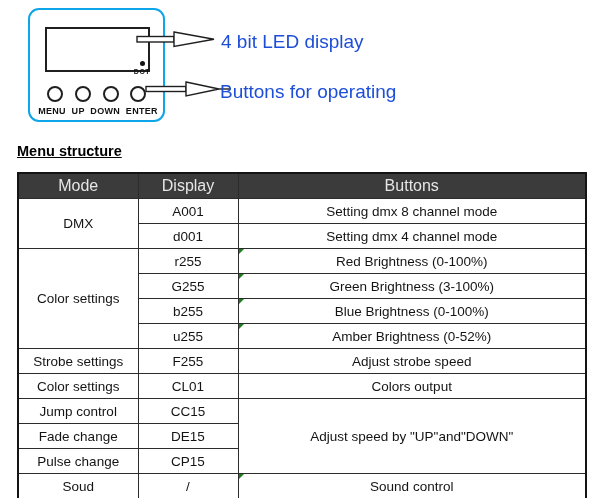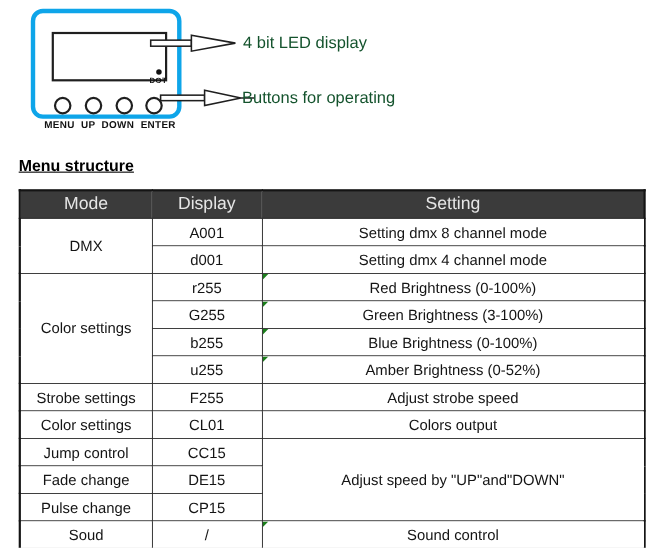--- a/index.html
+++ b/index.html
@@ -3,22 +3,22 @@
 <meta charset="utf-8">
 <style>
   html,body { margin:0; padding:0; }
   body {
     width:600px; height:498px; position:relative; background:#ffffff;
     font-family:"Liberation Sans", sans-serif; overflow:hidden;
   }
 
   
   .device {
-    position:absolute; left:28px; top:8px; width:137px; height:100px;
-    border:4px solid #0ea5e9; border-radius:11px; box-sizing:border-box;
+    position:absolute; left:28px; top:8px; width:137px; height:114px;
+    border:2px solid #0ea5e9; border-radius:11px; box-sizing:border-box;
   }
   .led-display {
     position:absolute; left:15px; top:17px; width:105px; height:45px;
     border:2px solid #1f1f1f; box-sizing:border-box; background:#fff;
   }
   .dot {
     position:absolute; left:110px; top:51px; width:5px; height:5px;
     background:#111; border-radius:50%;
   }
   .dot-label {
@@ -33,21 +33,21 @@
   .btn-label {
     position:absolute; left:4px; top:96px; width:128px; text-align:center;
     font-size:9px; font-weight:bold; letter-spacing:0.3px; word-spacing:3px;
     color:#111; white-space:nowrap;
   }
 
   .callout { position:absolute; }
   .c1 { left:135px; top:28px; }
   .c2 { left:143px; top:78px; }
   .callout-label {
-    position:absolute; font-size:15px; color:#14532d; white-space:nowrap;
+    position:absolute; font-size:19px; color:#1d4ed8; white-space:nowrap;
   }
   .l1 { left:221px; top:31px; }
   .l2 { left:220px; top:81px; }
 
   
   .heading {
     position:absolute; left:17px; top:143px;
     font-size:14.5px; font-weight:bold; text-decoration:underline; color:#000;
   }
 
@@ -106,21 +106,21 @@
 <table class="menu">
   <colgroup>
       <col style="width:120px">
       <col style="width:100px">
       <col style="width:348px">
     </colgroup>
   <thead>
     <tr>
       <th>Mode</th>
       <th>Display</th>
-      <th>Setting</th>
+      <th>Buttons</th>
     </tr>
   </thead>
   <tbody>
     <tr>
       <td rowspan="2">DMX</td>
       <td>A001</td>
       <td><span>Setting dmx 8 channel mode</span></td>
     </tr>
     <tr>
       <td>d001</td>

